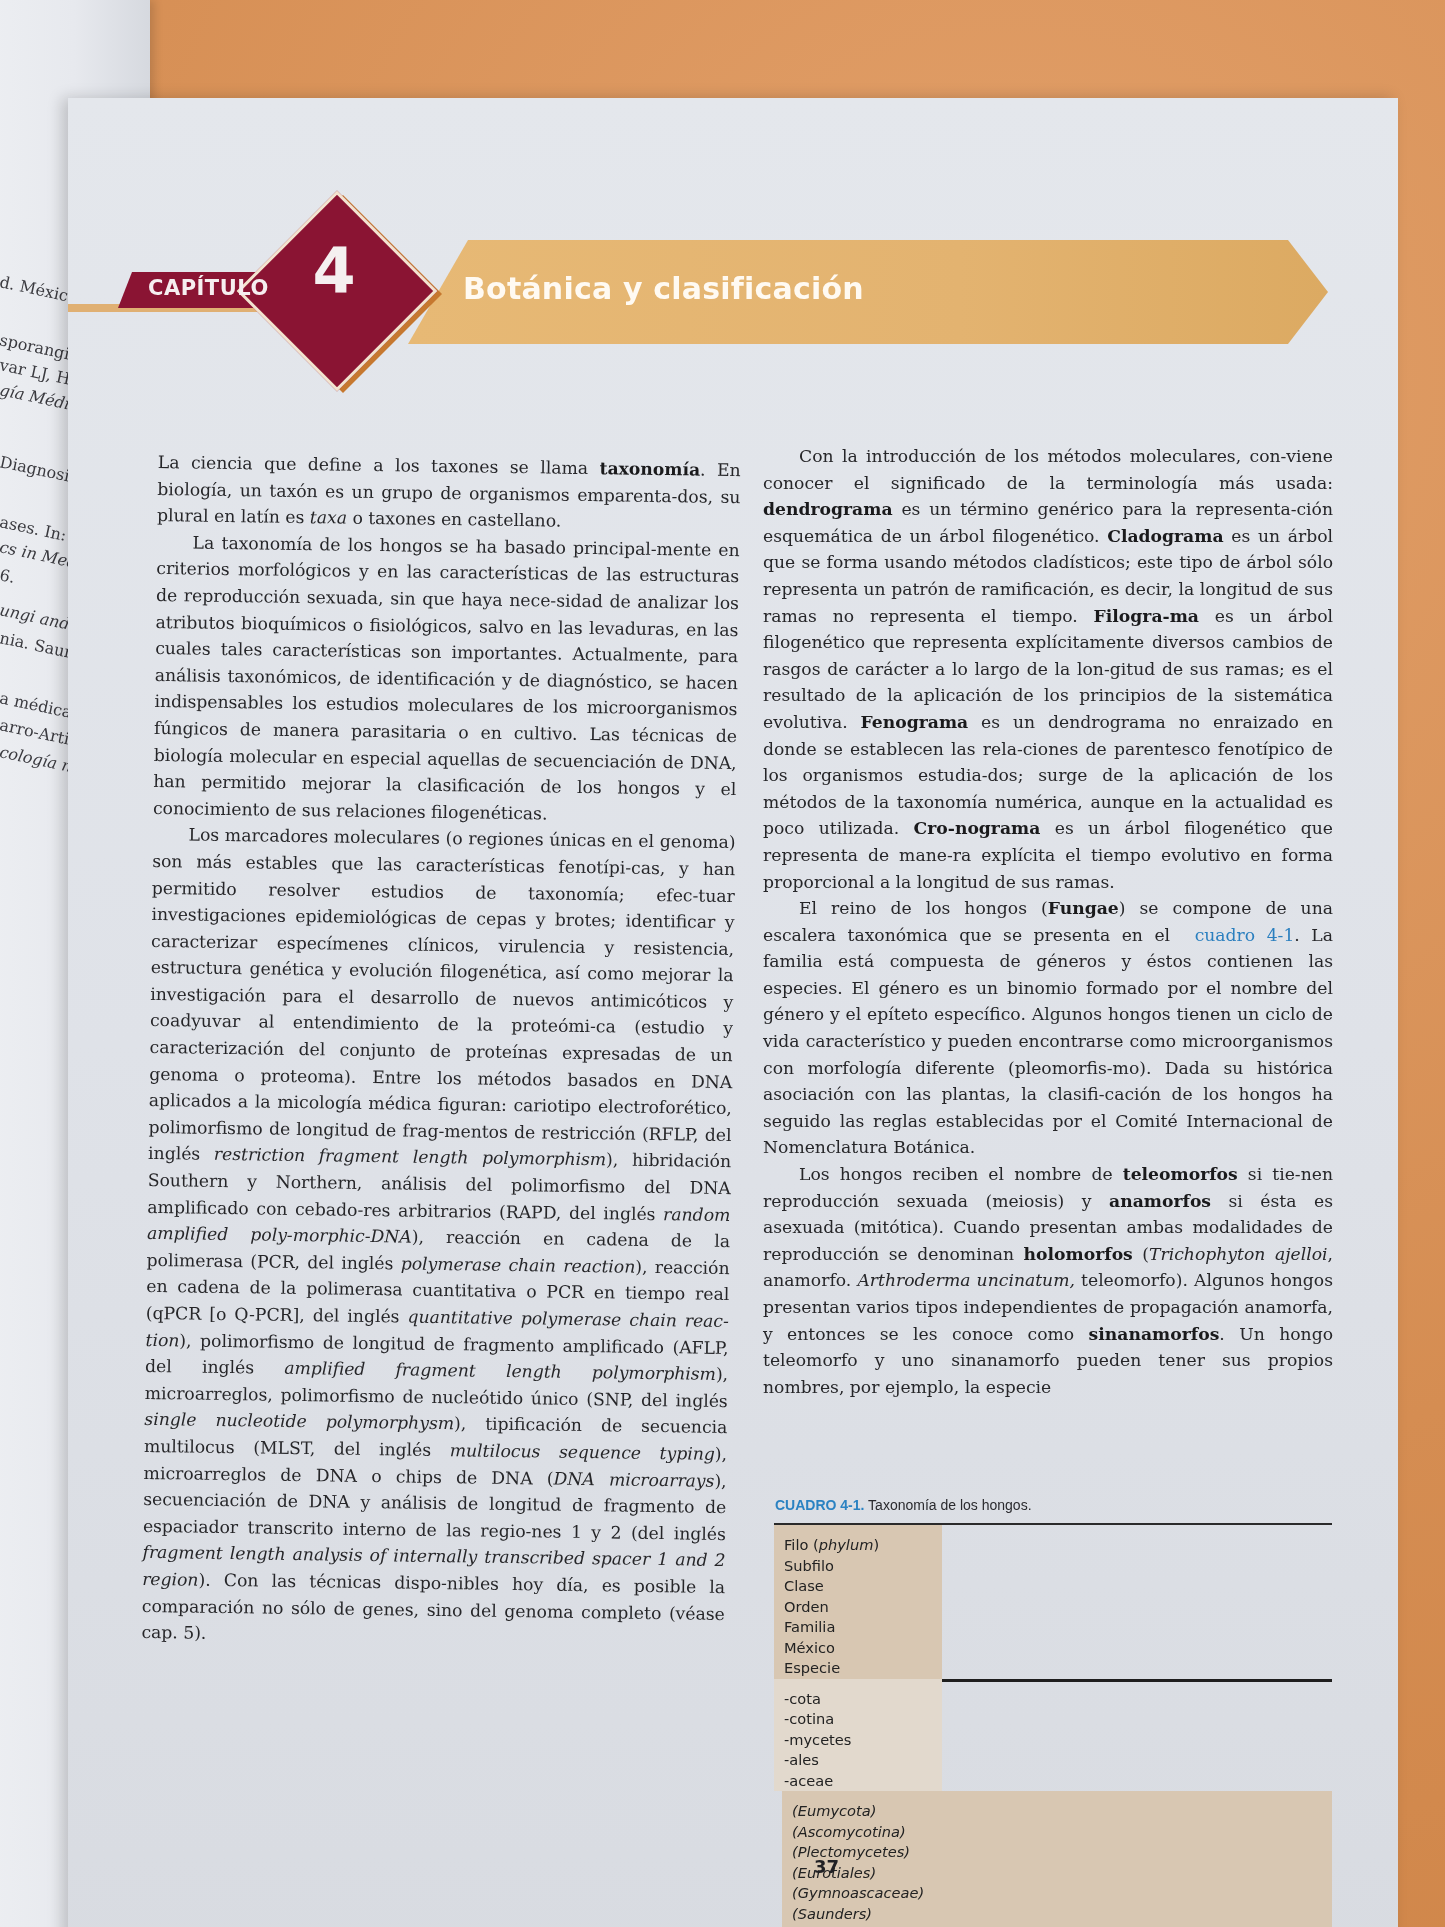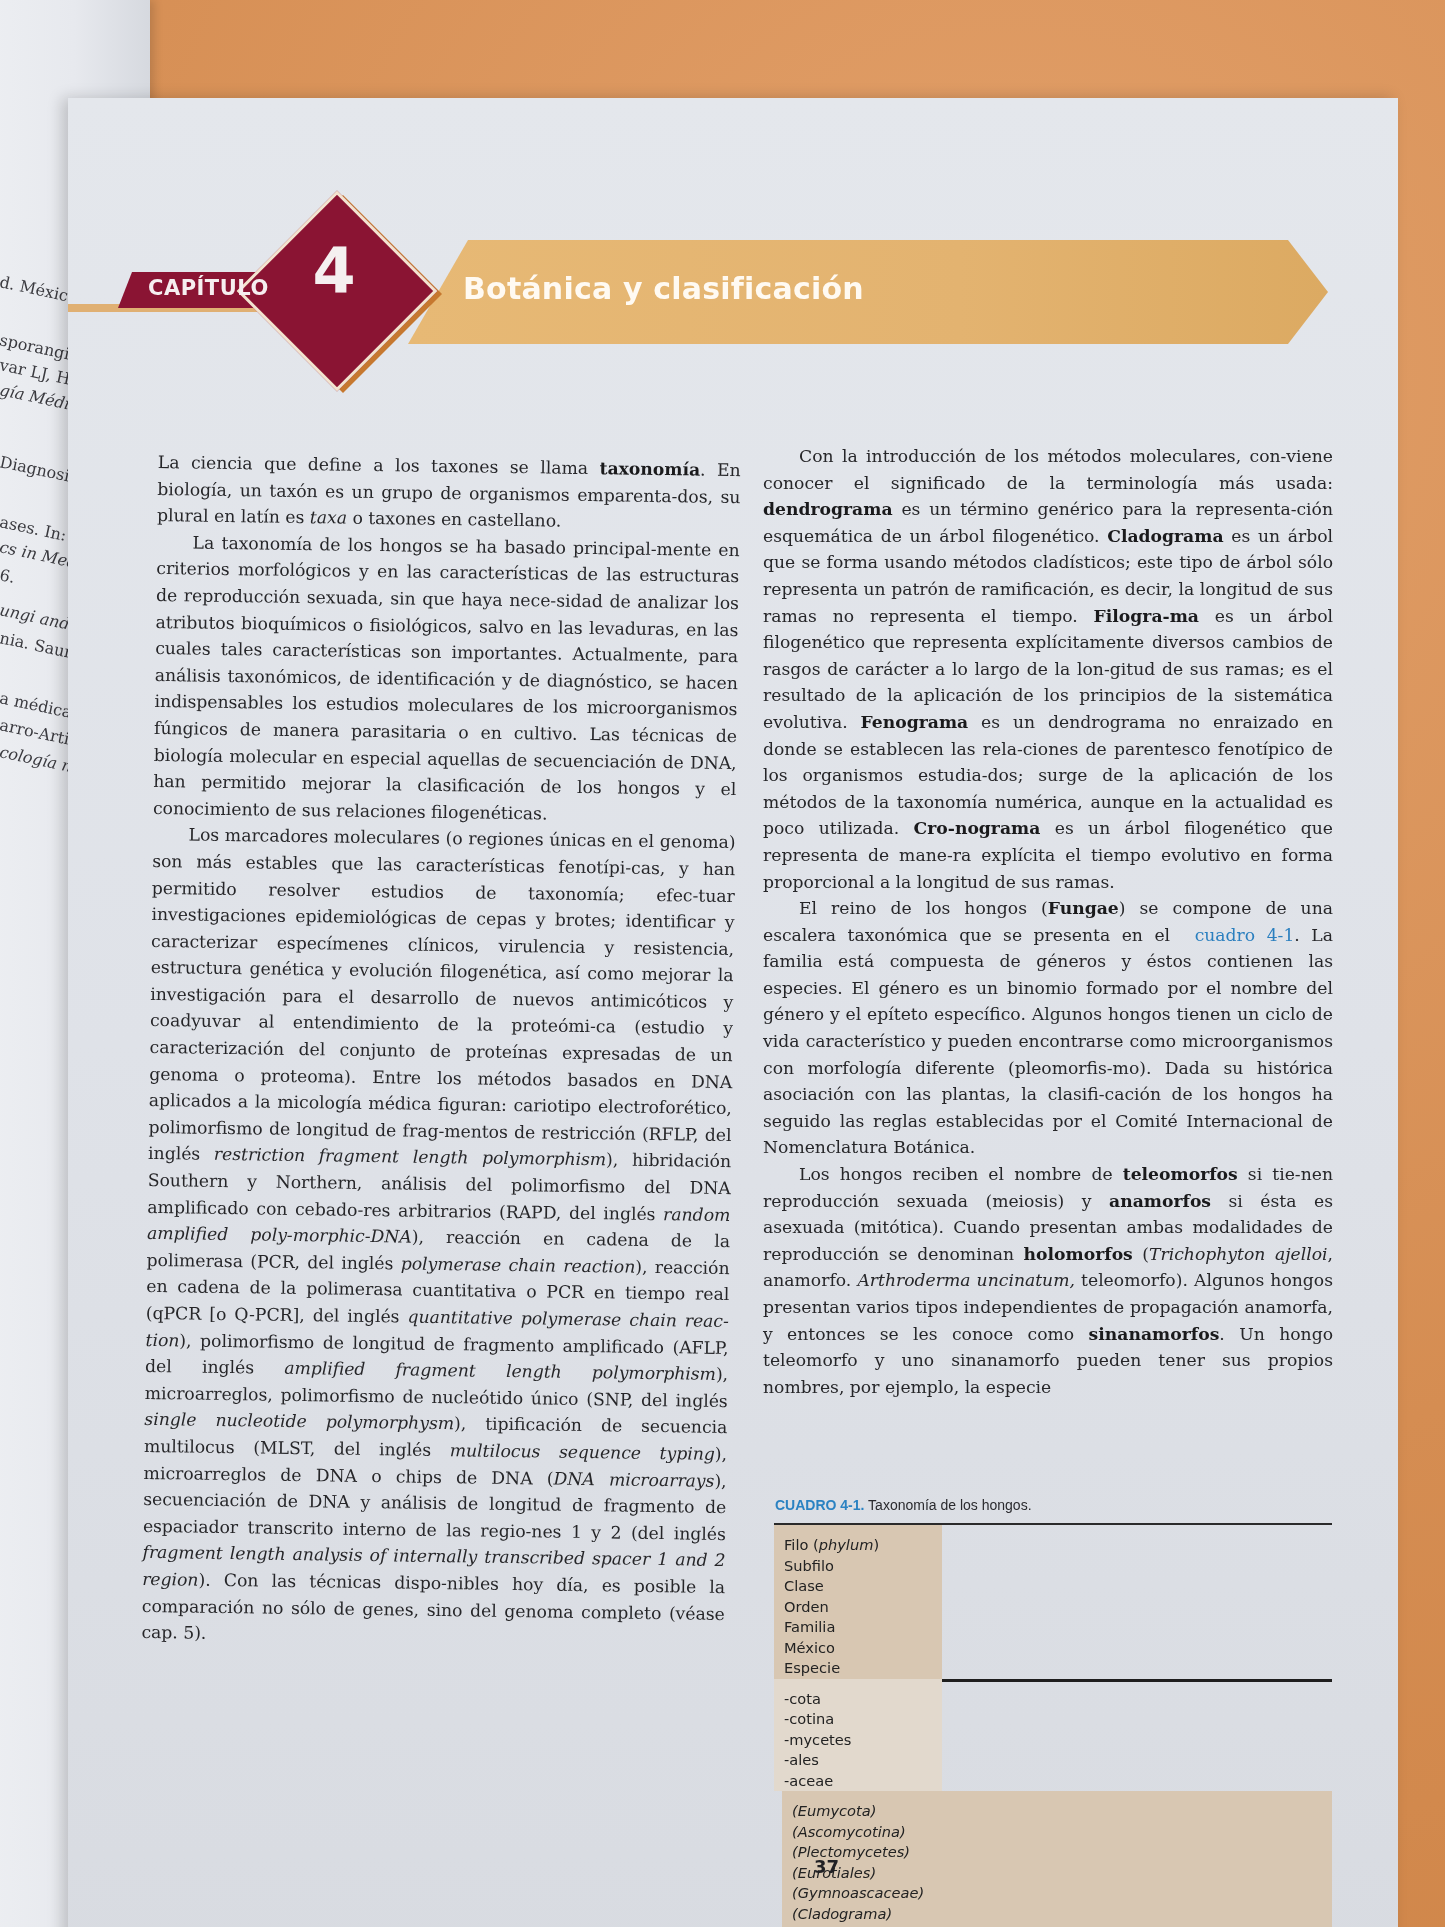--- a/index.html
+++ b/index.html
@@ -147,19 +147,19 @@
       <div>-mycetes</div>
       <div>-ales</div>
       <div>-aceae</div>
     </div>
     <div class="tax-col c3">
       <div>(Eumycota)</div>
       <div>(Ascomycotina)</div>
       <div>(Plectomycetes)</div>
       <div>(Eurotiales)</div>
       <div>(Gymnoascaceae)</div>
-      <div>(Cladograma)</div>
+      <div>(Saunders)</div>
       <div>(Nannizzia incurvata)</div>
     </div>
   </div>
 
   <span class="page-number">37</span>
 </div>
 
 </body></html>

